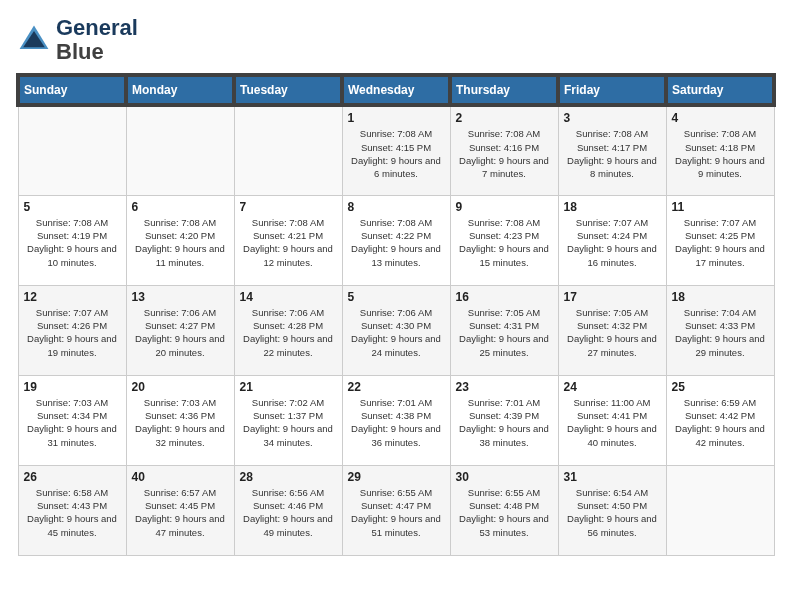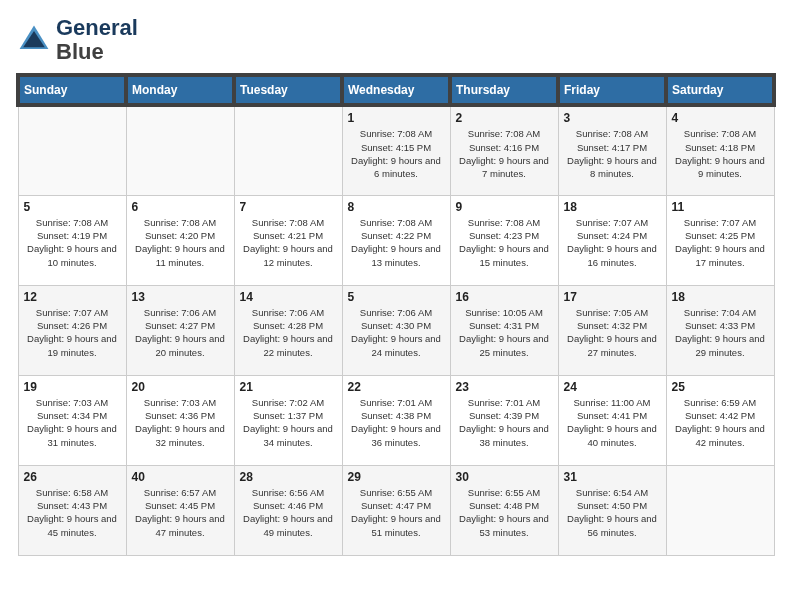--- a/index.html
+++ b/index.html
@@ -214,21 +214,21 @@
 Daylight: 9 hours and 22 minutes.</div>
         </td>
         <td>
           <span class="day-number">5</span>
           <div class="day-info">Sunrise: 7:06 AM
 Sunset: 4:30 PM
 Daylight: 9 hours and 24 minutes.</div>
         </td>
         <td>
           <span class="day-number">16</span>
-          <div class="day-info">Sunrise: 10:05 AM
+          <div class="day-info">Sunrise: 7:05 AM
 Sunset: 4:31 PM
 Daylight: 9 hours and 25 minutes.</div>
         </td>
         <td>
           <span class="day-number">17</span>
           <div class="day-info">Sunrise: 7:05 AM
 Sunset: 4:32 PM
 Daylight: 9 hours and 27 minutes.</div>
         </td>
         <td>

